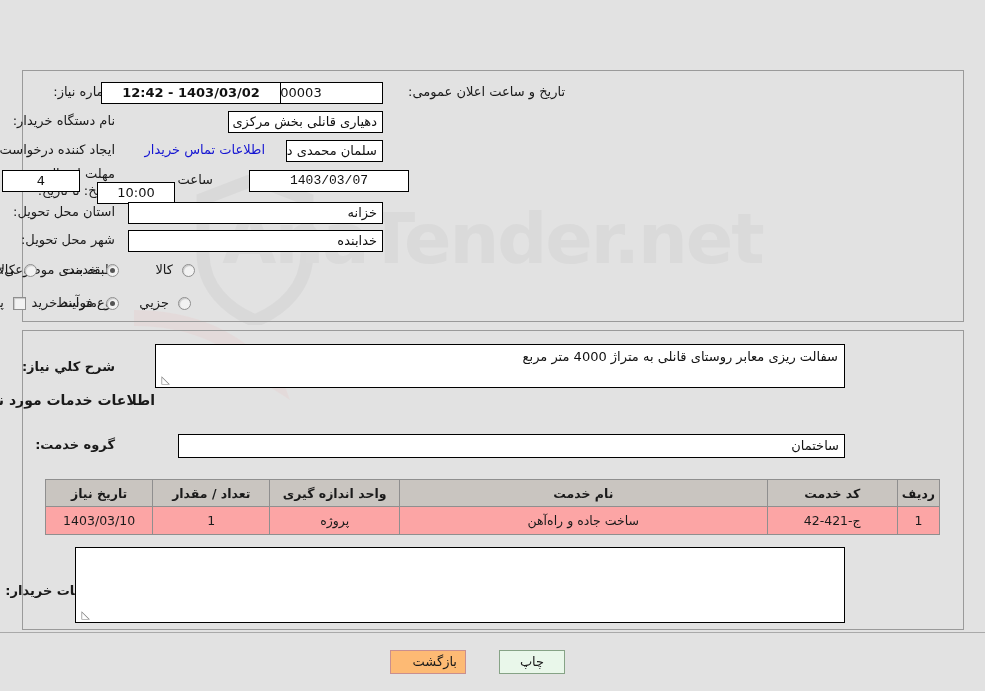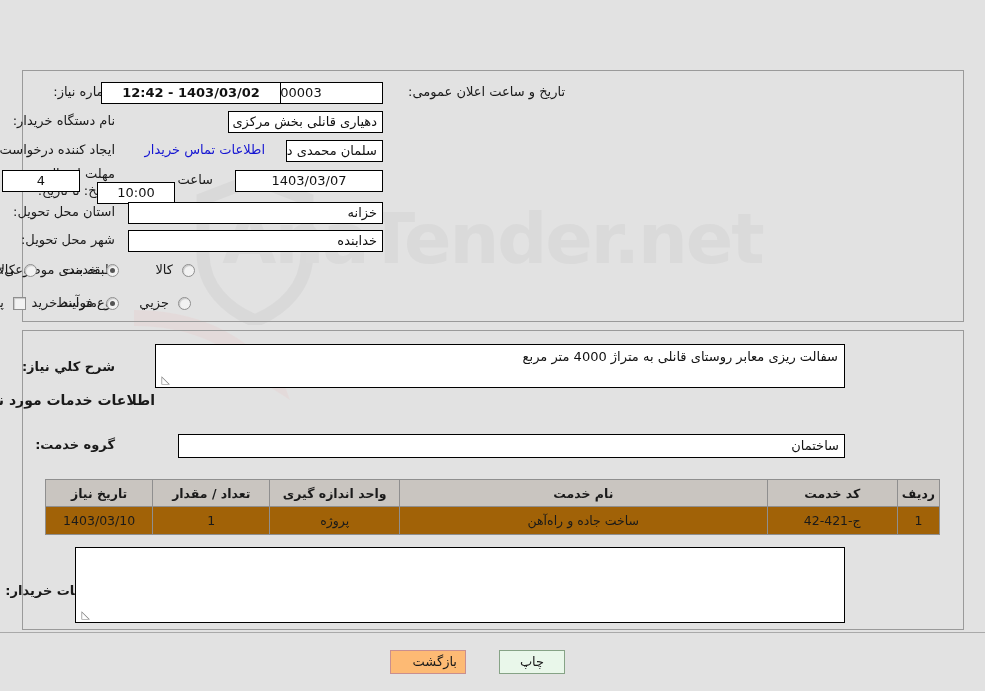--- a/index.html
+++ b/index.html
@@ -122,21 +122,21 @@
     font-size: 12.5px;
     direction: rtl;
   }
   .tbl th {
     background: #c9c5c0; border: 1px solid #8f8f8f;
     color: #1a1a1a; font-weight: bold;
     height: 27px; padding: 2px 4px;
     text-align: center; white-space: nowrap;
   }
   .tbl td {
-    background: #a16207; border: 1px solid #8f8f8f;
+    background: #fca5a5; border: 1px solid #8f8f8f;
     height: 28px; padding: 2px 4px;
     text-align: center; white-space: nowrap;
   }
 
   
   .btn {
     position: absolute; z-index: 4;
     height: 24px; line-height: 22px;
     font-size: 13px; text-align: center;
     border: 1px solid #787878;
@@ -174,21 +174,21 @@
   <div class="fld" style="right:704px; top:82px; width:180px; left:102px;font-weight:bold;">1403/03/02 - 12:42</div>
 
   <div class="lbl" style="right:870px; top:113px;">نام دستگاه خریدار:</div>
   <div class="fld right" style="right:602px; top:111px; left:228px;">دهیاری قانلی بخش مرکزی شهرستان خدابنده</div>
 
   <div class="lbl" style="right:870px; top:142px;">ایجاد کننده درخواست:</div>
   <div class="fld right" style="right:602px; top:140px; left:286px;">سلمان محمدی دهیار دهیاری قانلی بخش مرکزی شهرستان خدابنده</div>
   <div class="lbl link" style="right:720px; top:142px; left:115px;">اطلاعات تماس خریدار</div>
 
   <div class="lbl" style="right:870px; top:165px; width:90px; white-space:normal; line-height:17px;">مهلت ارسال پاسخ: تا تاریخ:</div>
-  <div class="fld" style="right:602px; top:170px; width:148px;">1403/03/07</div>
+  <div class="fld" style="right:576px; top:170px; width:160px;font-family:Liberation Mono, monospace;">1403/03/07</div>
   <div class="lbl" style="right:772px; top:172px;">ساعت</div>
   <div class="fld" style="right:810px; top:182px; width:78px;">10:00</div>
   <div class="fld" style="right:905px; top:170px; width:78px;">4</div>
 
   <div class="lbl" style="right:870px; top:204px;">استان محل تحویل:</div>
   <div class="fld right" style="right:602px; top:202px; width:255px;">خزانه</div>
 
   <div class="lbl" style="right:870px; top:232px;">شهر محل تحویل:</div>
   <div class="fld right" style="right:602px; top:230px; width:255px;">خدابنده</div>
 

